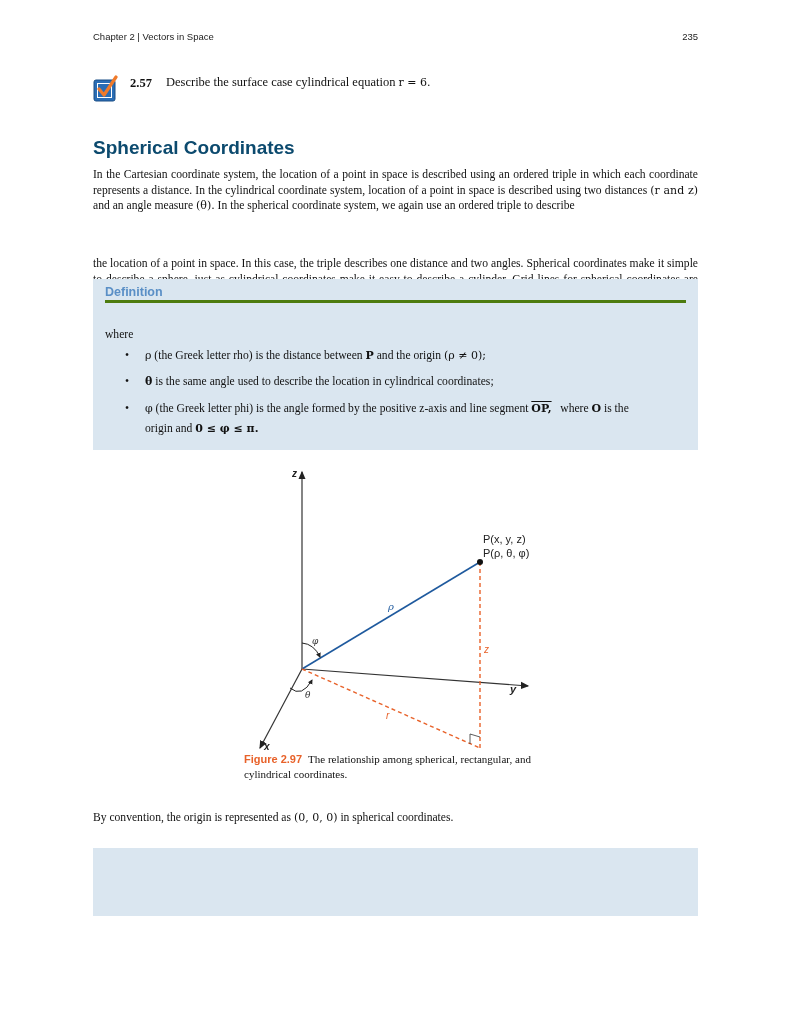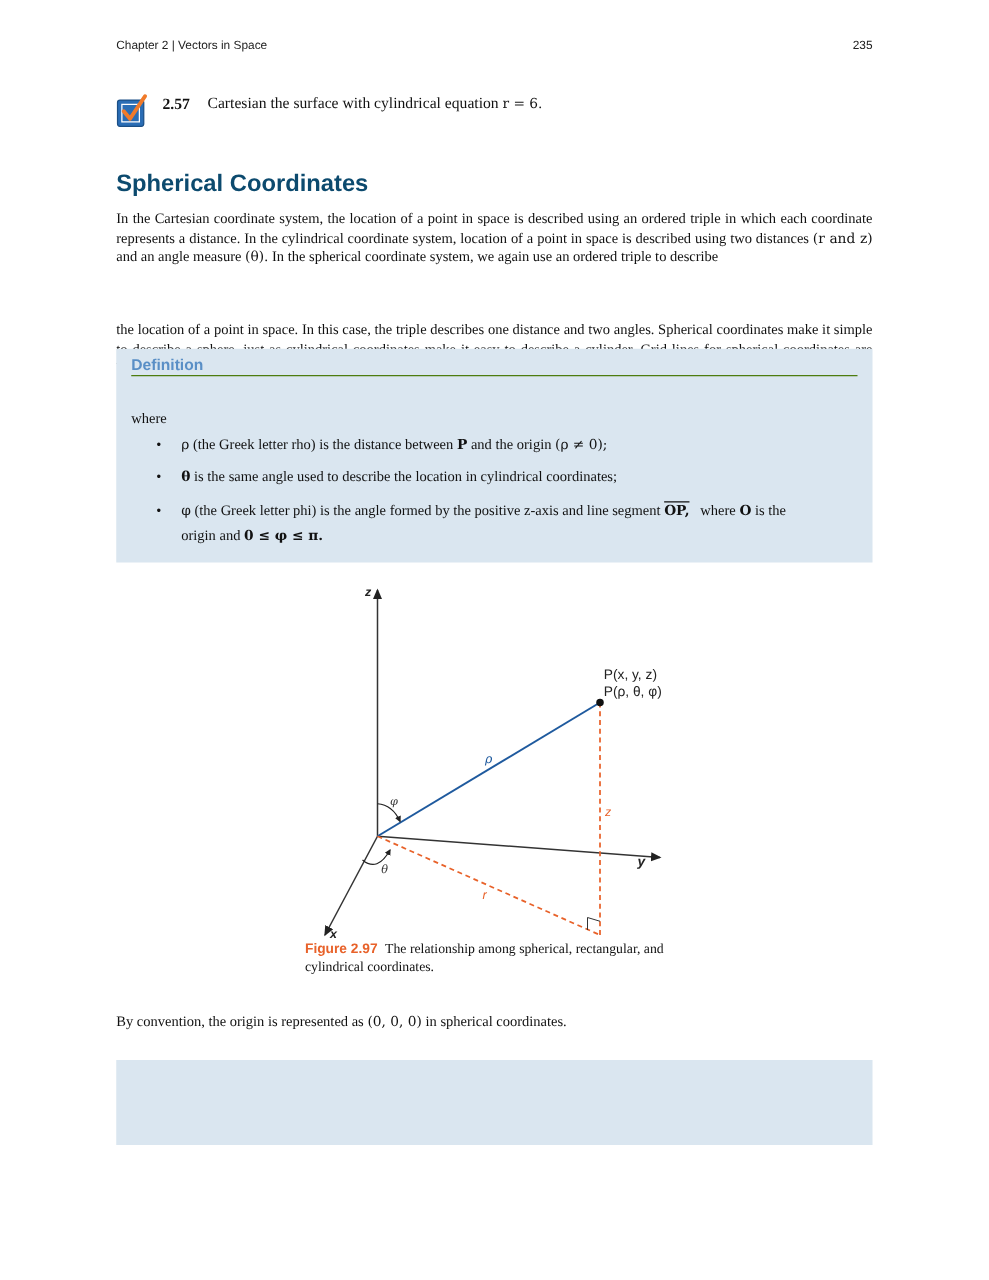--- a/index.html
+++ b/index.html
@@ -20,21 +20,21 @@
 
   .para { position: absolute; left: 93px; width: 605px; font-size: 11.6px; line-height: 15.5px;
           text-align: justify; }
   .p1 { top: 167px; }
   .p2 { top: 216px; margin-top: 40px; }
 
   .box { position: absolute; left: 93px; width: 605px; background: #dae6f0; }
   .defbox { top: 279px; height: 171px; }
   .box .title { position: absolute; left: 12px; right: 12px; top: 6px; padding-bottom: 1px;
                 font-family: "Liberation Sans", sans-serif; font-weight: bold; font-size: 12.5px;
-                color: #5a8fc6; border-bottom: 1px solid #4d7c0f; }
+                color: #5a8fc6; border-bottom: 3px solid #4d7c0f; }
   .box .line { position: absolute; left: 12px; right: 12px; font-size: 11.6px; line-height: 16px; }
   .box .bullet { position: absolute; left: 38px; right: 12px; font-size: 11.6px; line-height: 16px; }
   .box .bullet .dot { position: absolute; left: -6px; }
   .box .bullet .btxt { position: absolute; left: 14px; right: 0; }
   .red-ref { font-family: "Liberation Sans", sans-serif; font-weight: bold; color: #e8622a; }
   .math { font-family: "DejaVu Serif", serif; font-size: 11px; }
   .mathu { font-family: "DejaVu Serif", serif; font-size: 11px; }
 
   .figure { position: absolute; left: 240px; top: 460px; width: 310px; height: 295px; }
   .figure svg { position: absolute; left: 0; top: 0; }
@@ -54,21 +54,21 @@
 </div>
 
 <div class="checkpoint">
   <svg class="cb-icon" viewBox="0 0 25 28" width="25" height="28">
     <rect x="1" y="6" width="21" height="21" rx="2" fill="#2a6db5" stroke="#1b4f86" stroke-width="1"></rect>
     <rect x="4" y="9" width="15" height="15" fill="#ffffff"></rect>
     <rect x="5" y="10" width="13" height="13" fill="#2a6db5"></rect>
     <path d="M6 15 L11 21 L23 3" fill="none" stroke="#f07a2a" stroke-width="3.2" stroke-linecap="round" stroke-linejoin="round"></path>
   </svg>
   <span class="num">2.57</span>
-  <span class="text"><span>Cartesian the surface with cylindrical equation </span><span class="math">r = 6.</span></span>
+  <span class="text"><span>Describe the surface case cylindrical equation </span><span class="math">r = 6.</span></span>
 </div>
 
 <div class="h1">Spherical Coordinates</div>
 
 <div class="para p1"><span>In the Cartesian coordinate system, the location of a point in space is described using an ordered triple in which each coordinate represents a distance. In the cylindrical coordinate system, location of a point in space is described using two distances </span><span class="math">(r and z)</span><span> and an angle measure </span><span class="math">(θ).</span><span> In the spherical coordinate system, we again use an ordered triple to describe</span></div>
 
 <div class="para p2">the location of a point in space. In this case, the triple describes one distance and two angles. Spherical coordinates make it simple to describe a sphere, just as cylindrical coordinates make it easy to describe a cylinder. Grid lines for spherical coordinates are based on angle measures, like those for polar coordinates.</div>
 
 <div class="box defbox">
   <div class="title">Definition</div>

